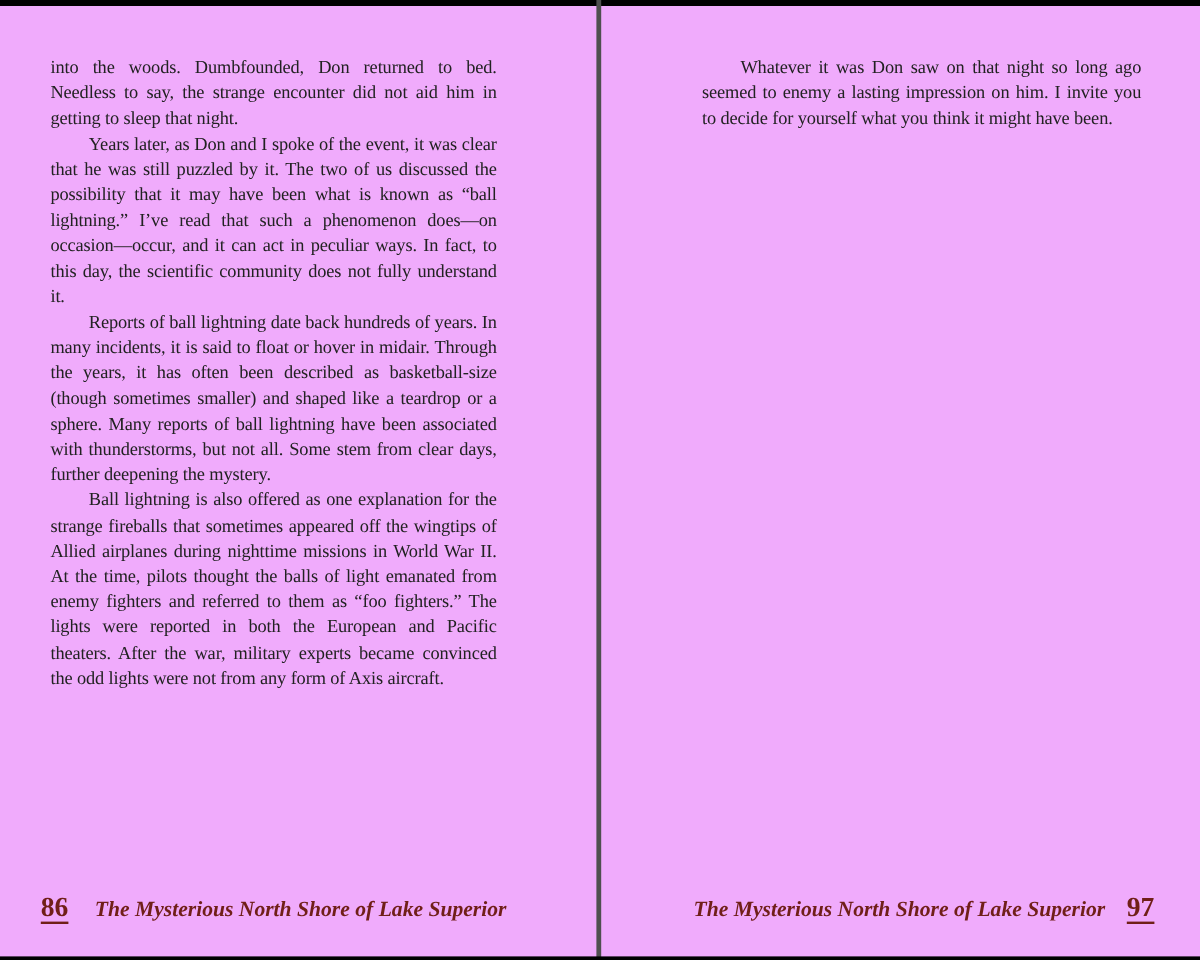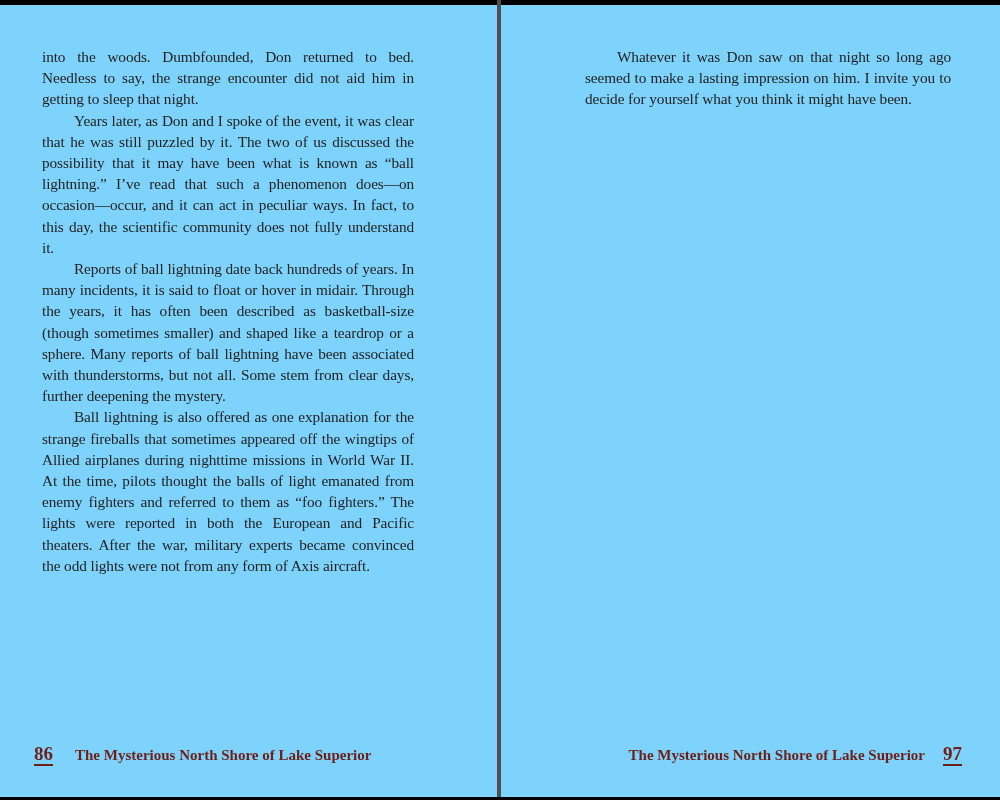--- a/index.html
+++ b/index.html
@@ -4,21 +4,21 @@
 <style>
   :root { --footer-color: #701f18; --ink: #222222; --gutter: #4f4f4f; }
   * { box-sizing: border-box; }
   html, body { margin: 0; padding: 0; }
   body {
     width: 1000px; height: 800px;
     background: #ffffff;
     font-family: "Liberation Serif", "DejaVu Serif", serif;
     overflow: hidden;
   }
-  .spread { position: relative; width: 1000px; height: 800px; background: #7dd3fc; }
+  .spread { position: relative; width: 1000px; height: 800px; background: #f0abfc; }
   .border-top { position: absolute; left: 0; top: 0; width: 1000px; height: 5px; background: #000; }
   .border-bottom { position: absolute; left: 0; bottom: 0; width: 1000px; height: 3px; background: #000; }
   .gutter { position: absolute; left: 497px; top: 0; width: 4px; height: 800px; background: var(--gutter); }
 
   .text-block { position: absolute; top: 46px; }
   .text-block.left  { left: 42px;  width: 372px; }
   .text-block.right { left: 585px; width: 366px; }
 
   .text-block p {
     margin: 0;
@@ -34,27 +34,28 @@
   .footer {
     position: absolute; top: 744px;
     display: flex; align-items: baseline;
     color: var(--footer-color);
     font-weight: bold;
     white-space: nowrap;
   }
   .footer-left  { left: 34px; }
   .footer-right { right: 38px; }
   .pagenum {
-    font-size: 19px;
+    font-size: 23px;
     border-bottom: 2px solid var(--footer-color);
     padding-bottom: 1px;
     line-height: 1;
   }
   .running {
-    font-size: 15px;
+    font-style: italic;
+    font-size: 18px;
     line-height: 1;
   }
   .footer-left  .running { margin-left: 22px; }
   .footer-right .running { margin-right: 18px; }
 </style>
 </head>
 <body>
 
 <div class="spread">
 
@@ -70,21 +71,21 @@
     <div class="footer footer-left">
       <span class="pagenum">86</span>
       <span class="running">The Mysterious North Shore of Lake Superior</span>
     </div>
   </div>
 
   <div class="gutter"></div>
 
   <div>
     <div class="text-block right">
-      <p>Whatever it was Don saw on that night so long ago seemed to make a lasting impression on him. I invite you to decide for yourself what you think it might have been.</p>
+      <p>Whatever it was Don saw on that night so long ago seemed to enemy a lasting impression on him. I invite you to decide for yourself what you think it might have been.</p>
     </div>
     <div class="footer footer-right">
       <span class="running">The Mysterious North Shore of Lake Superior</span>
       <span class="pagenum">97</span>
     </div>
   </div>
 
   <div class="border-bottom"></div>
 
 </div>

